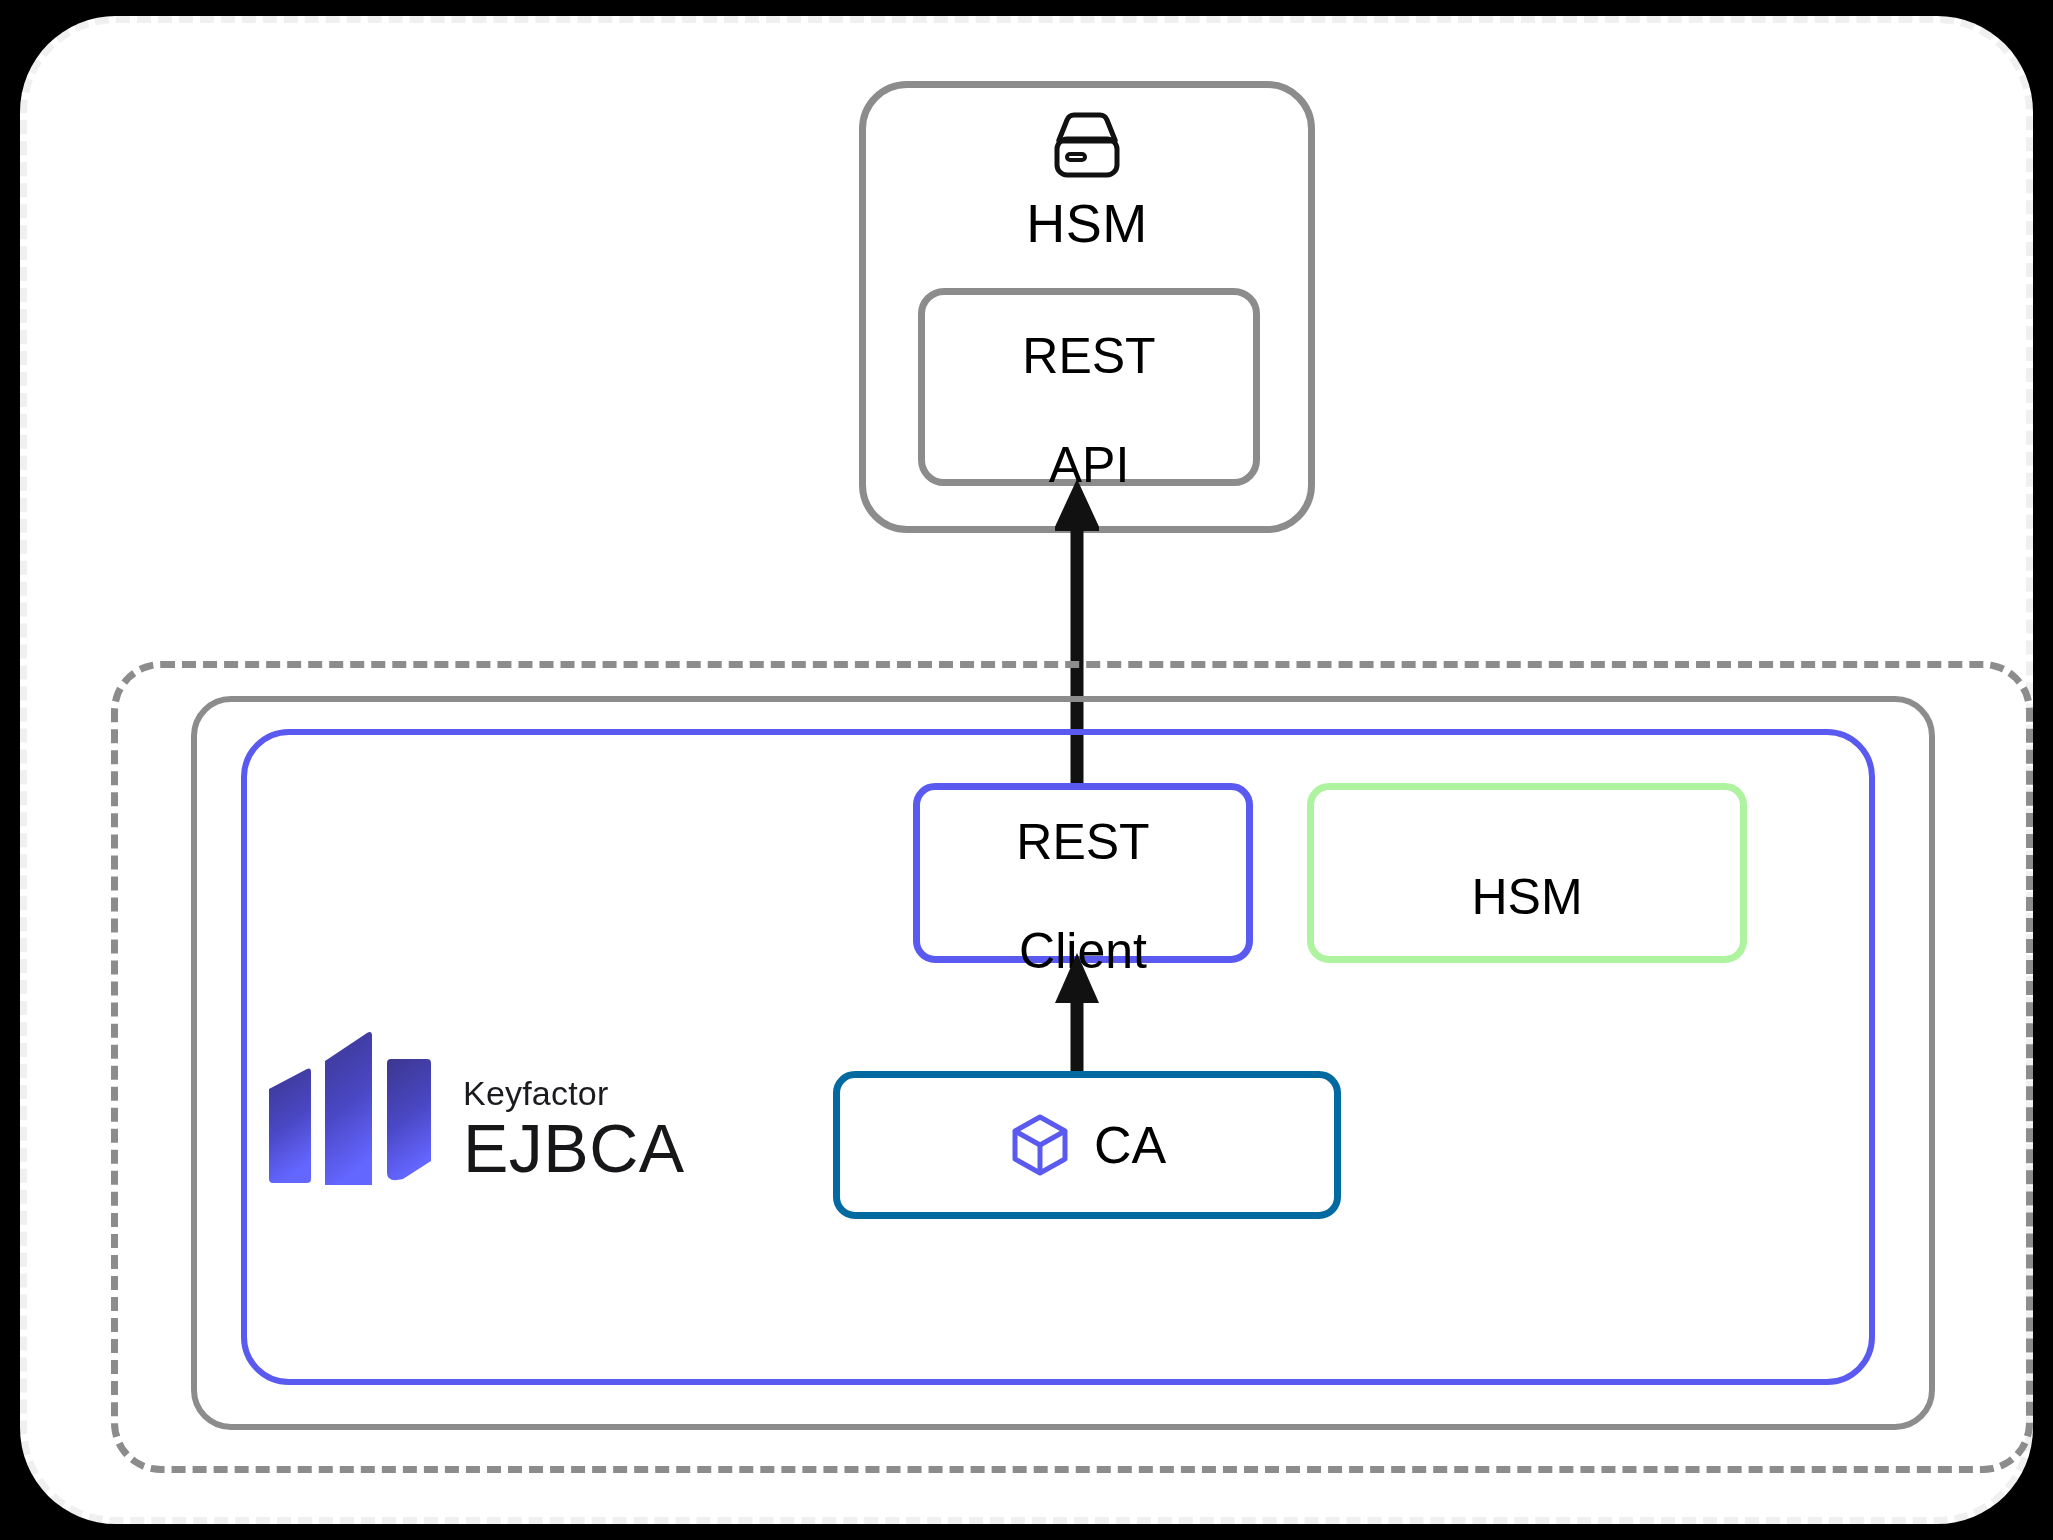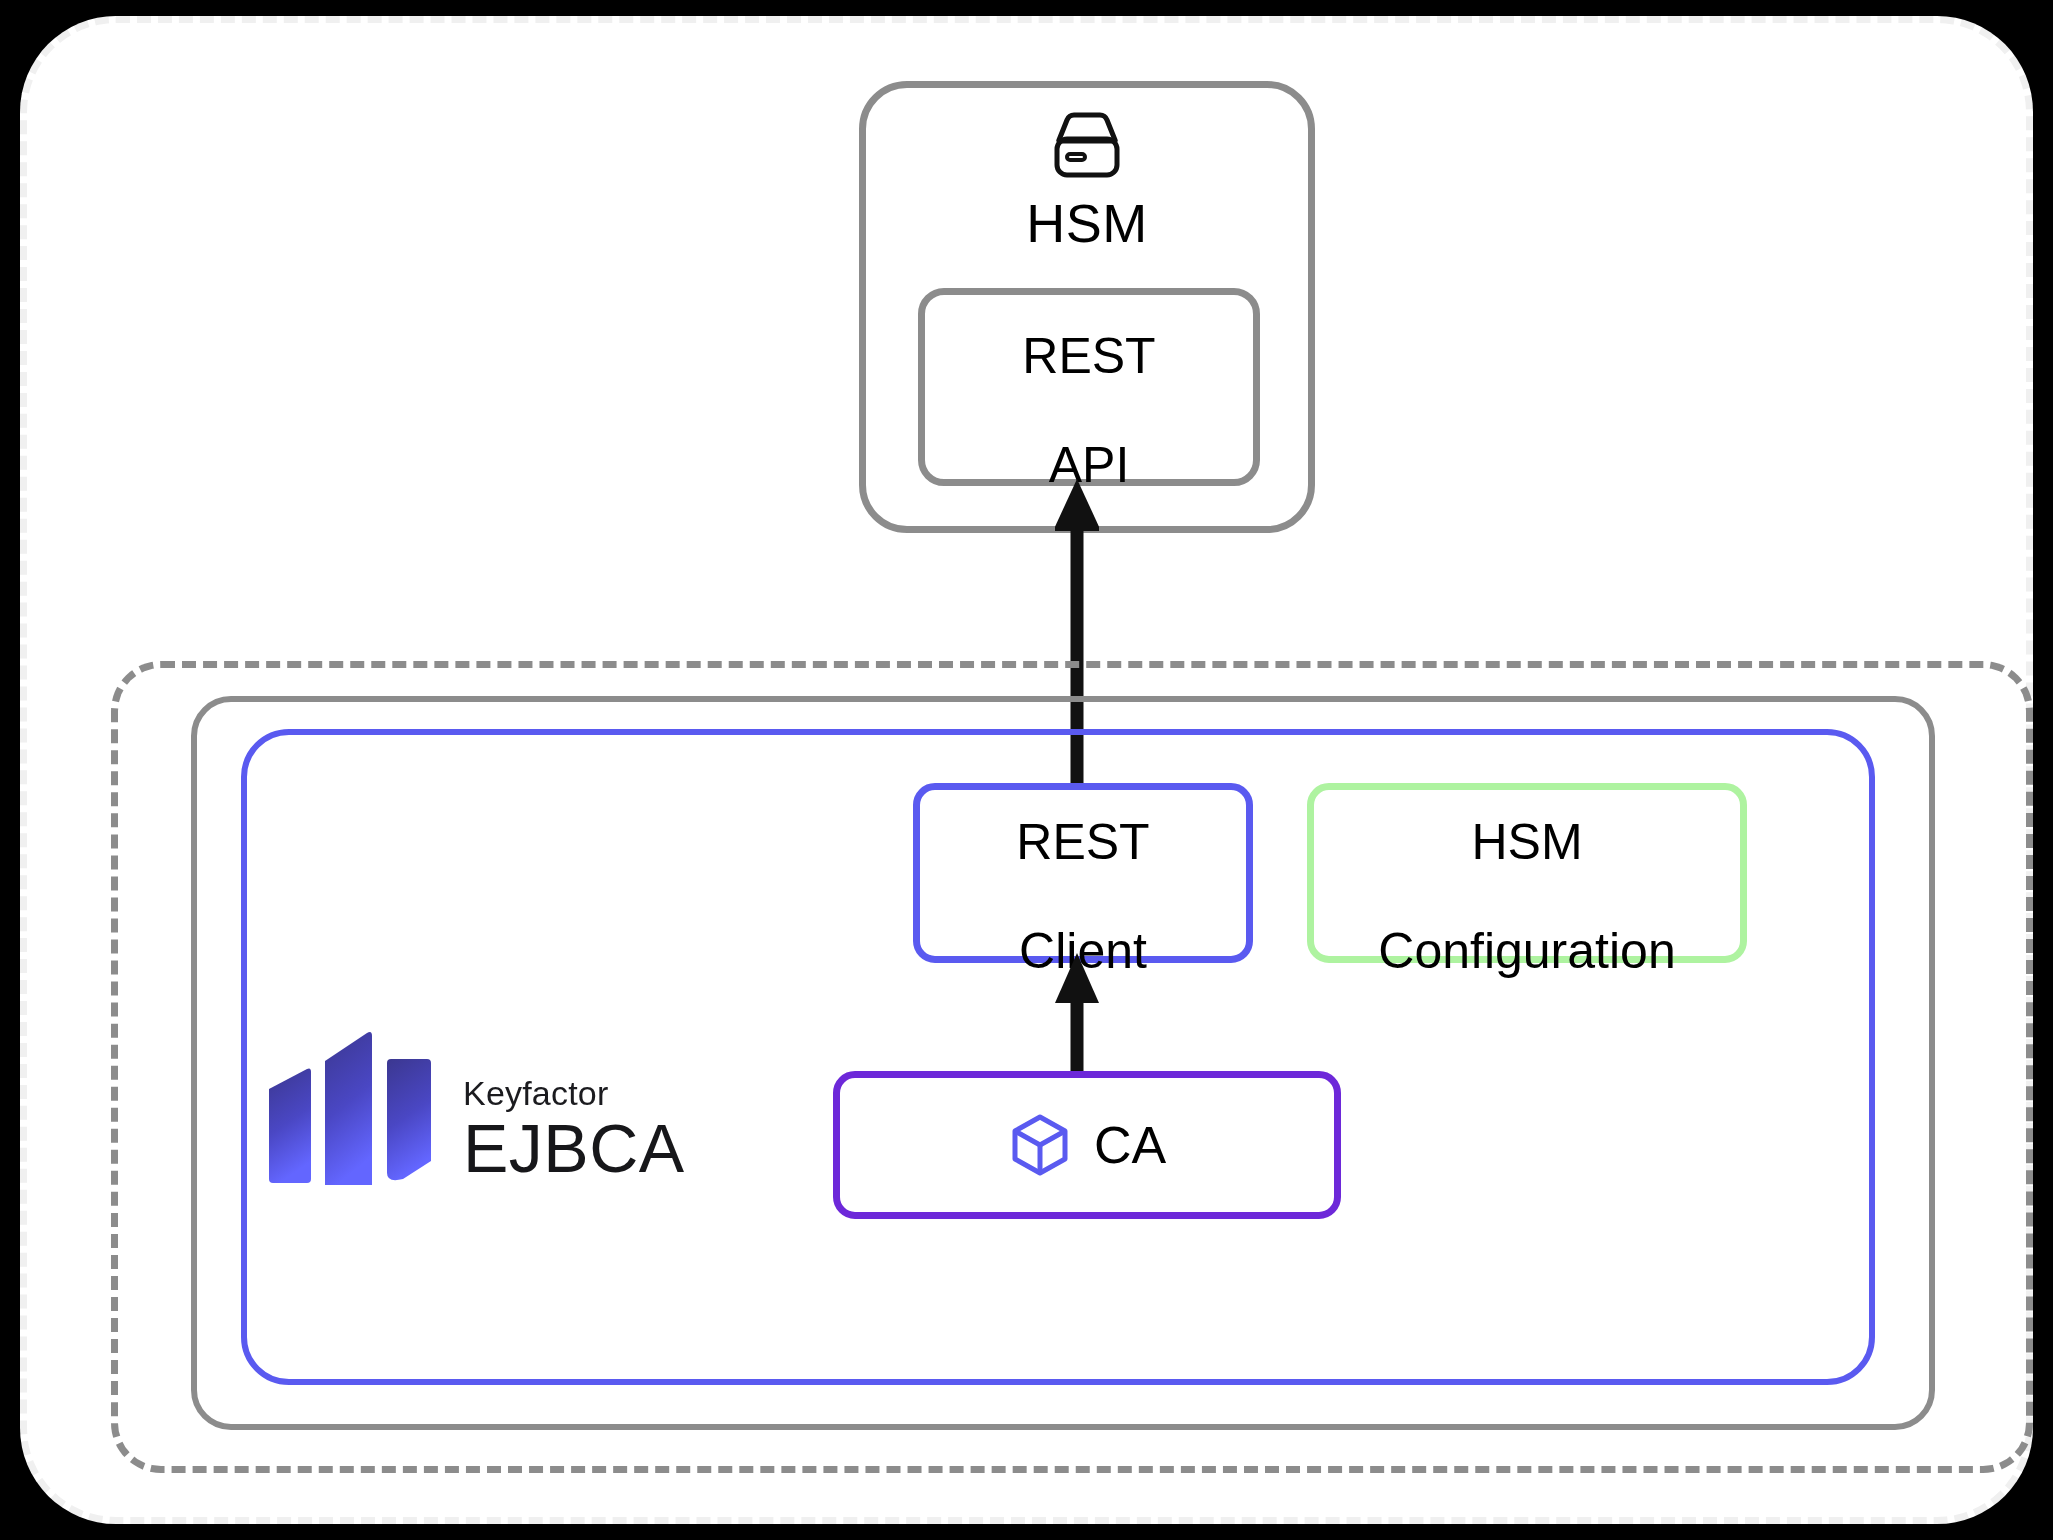--- a/index.html
+++ b/index.html
@@ -188,21 +188,21 @@
     font-size: 50px;
     line-height: 1.22;
   }
 
   
   .ca-box {
     left: 806px;
     top: 1048px;
     width: 508px;
     height: 148px;
-    border: 7px solid #6d28d9;
+    border: 7px solid #0369a1;
     border-radius: 22px;
     background: #ffffff;
     flex-direction: row;
     gap: 22px;
   }
   .ca-icon { width: 64px; height: 64px; flex: 0 0 auto; }
   .ca-label { font-size: 52px; color: #000000; }
 
   
   .arrow { position: absolute; }
@@ -271,21 +271,20 @@
       </span>
     </div>
 
     <div class="node restclient-box">
       <span class="line-text">REST</span>
       <span class="line-text">Client</span>
     </div>
 
     <div class="node hsmconfig-box">
       <span class="line-text">HSM</span>
-      <span class="line-text">Configuration</span>
     </div>
 
     <span class="arrow arrow-short">
       <svg viewBox="0 0 44 132" width="44" height="132" aria-hidden="true">
         <line x1="22" y1="132" x2="22" y2="44" stroke="#111111" stroke-width="13"></line>
         <polygon points="22,2 44,52 0,52" fill="#111111"></polygon>
       </svg>
     </span>
 
     <div class="node ca-box">

